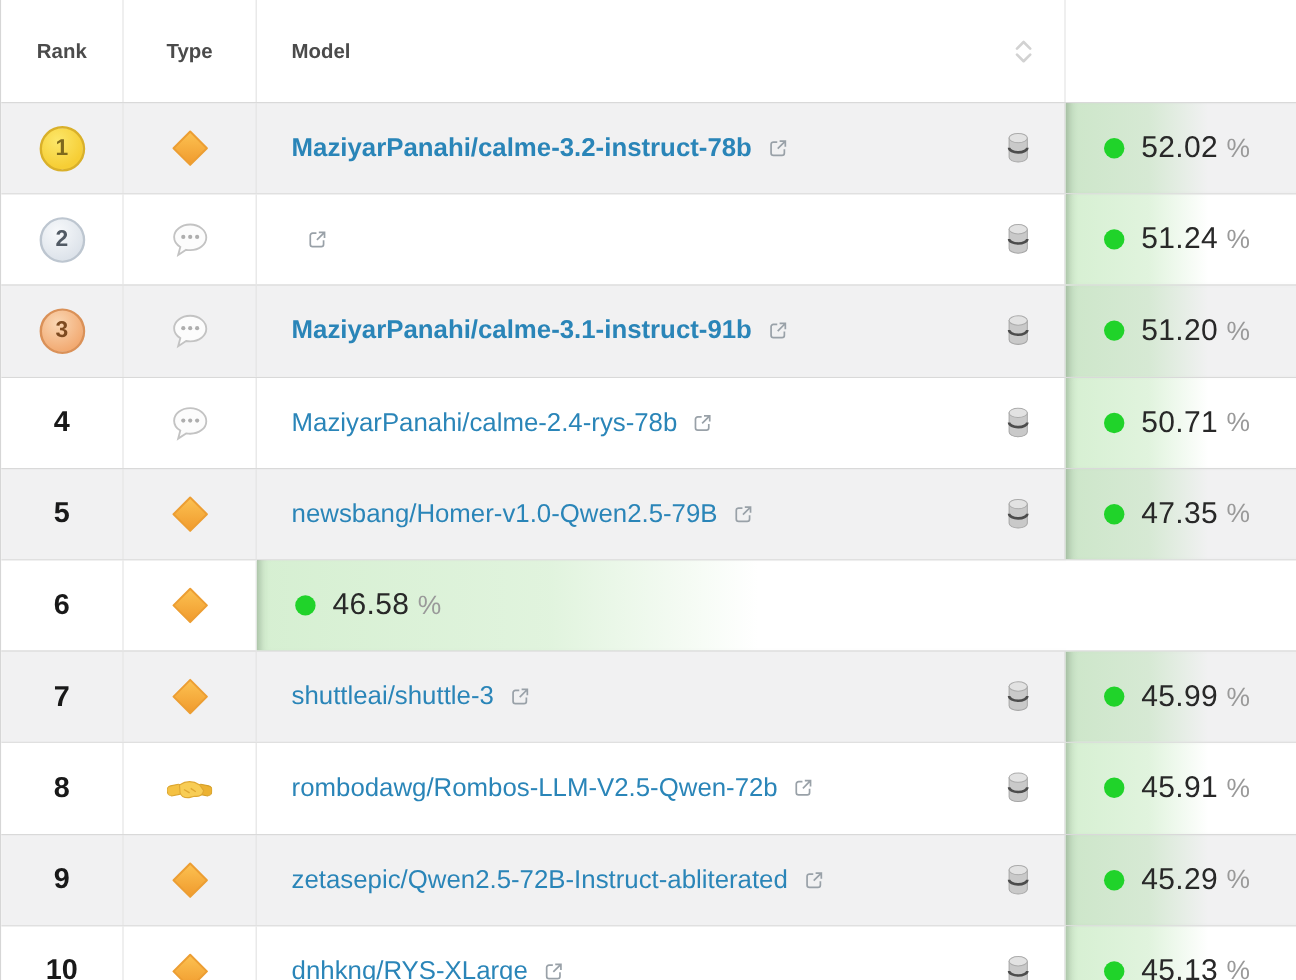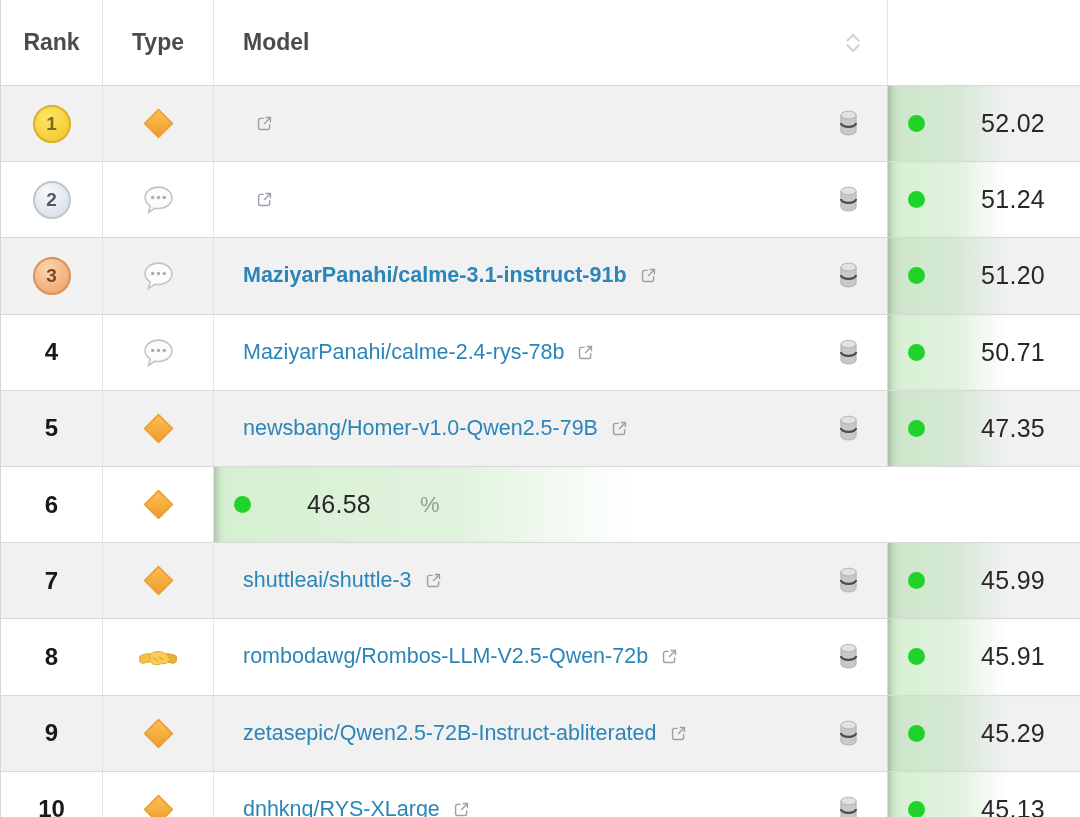--- a/index.html
+++ b/index.html
@@ -4,41 +4,40 @@
 <style>
   html,body{margin:0;padding:0;background:#ffffff;}
   .viewport{
     width:1080px;height:817px;overflow:hidden;position:relative;
     font-family:"Liberation Sans", sans-serif;background:#ffffff;
     border-left:1px solid #d6d6d6;box-sizing:border-box;
   }
   .grid-row{display:grid;grid-template-columns:102px 111px 674px 192px;}
   
   .thead{height:85px;background:#ffffff;}
-  .hcell{display:flex;align-items:center;color:#4b4b4b;font-size:23px;font-weight:700;box-sizing:border-box;}
+  .hcell{display:flex;align-items:center;color:#4b4b4b;font-size:17px;font-weight:700;box-sizing:border-box;}
   .hcell.center{justify-content:center;}
   .hcell.bordered{border-right:1px solid #e4e4e4;}
   .hcell.model-h{padding-left:29px;}
   .hcell.avg-h{padding-left:24px;}
   .sort-icon{width:20px;height:22px;flex:none;}
   .model-h .sort-icon{margin-left:auto;margin-right:24px;}
   .avg-h .sort-icon{margin-left:auto;margin-right:-10px;}
   .info-icon{width:23px;height:23px;margin-left:12px;flex:none;}
   
   .row{height:75.2px;border-top:1px solid #d9d9d9;background:#ffffff;}
   .row.stripe{background:#f1f1f2;}
   .td{display:flex;align-items:center;box-sizing:border-box;}
   .td-rank{justify-content:center;border-right:1px solid #e4e4e4;}
   .td-type{justify-content:center;border-right:1px solid #e4e4e4;}
   .td-model{padding-left:29px;border-right:1px solid #d8d8d8;}
   .td-avg{
-    padding-left:20px;
+    padding-left:32px;
     background-image:linear-gradient(90deg, rgba(134,209,122,0.34) 0%, rgba(134,209,122,0.25) 36%, rgba(134,209,122,0) 62%);
     box-shadow:inset 9px 0 8px -7px rgba(50,70,50,0.35);
-    gap:42px;
   }
   .rank-num{font-size:24px;font-weight:700;color:#191919;}
   .medal{width:38px;height:38px;border-radius:50%;display:flex;align-items:center;justify-content:center;
          font-size:19px;font-weight:600;box-sizing:border-box;}
   .medal.gold{background:radial-gradient(circle at 38% 30%, #fce76a, #f6ce35 70%);border:2px solid #d9b02a;color:#7e691d;}
   .medal.silver{background:radial-gradient(circle at 38% 30%, #f7f9fb, #dde3ea 75%);border:2px solid #bdc6d0;color:#50holder;}
   .medal.silver{color:#515a64;}
   .medal.bronze{background:radial-gradient(circle at 38% 30%, #fad7b4, #f2aa72 75%);border:2px solid #da9158;color:#7d4a20;}
   .type-icon{width:33px;height:33px;flex:none;}
   .type-icon.hand{width:38px;height:30px;}
@@ -116,20 +115,21 @@
   <div class="grid-row row stripe">
     <div class="td td-rank">
       <span class="medal gold">1</span>
     </div>
     <div class="td td-type">
       <svg class="type-icon">
           <use href="#i-diamond"></use>
         </svg>
     </div>
     <div class="td td-model">
+      <a class="model-link bold">MaziyarPanahi/calme-3.2-instruct-78b</a>
       <svg class="ext-icon">
           <use href="#i-ext"></use>
         </svg>
       <svg class="db-icon">
           <use href="#i-db"></use>
         </svg>
     </div>
     <div class="td td-avg">
       <span class="dot"></span>
       <span class="avg-num">52.02</span>

